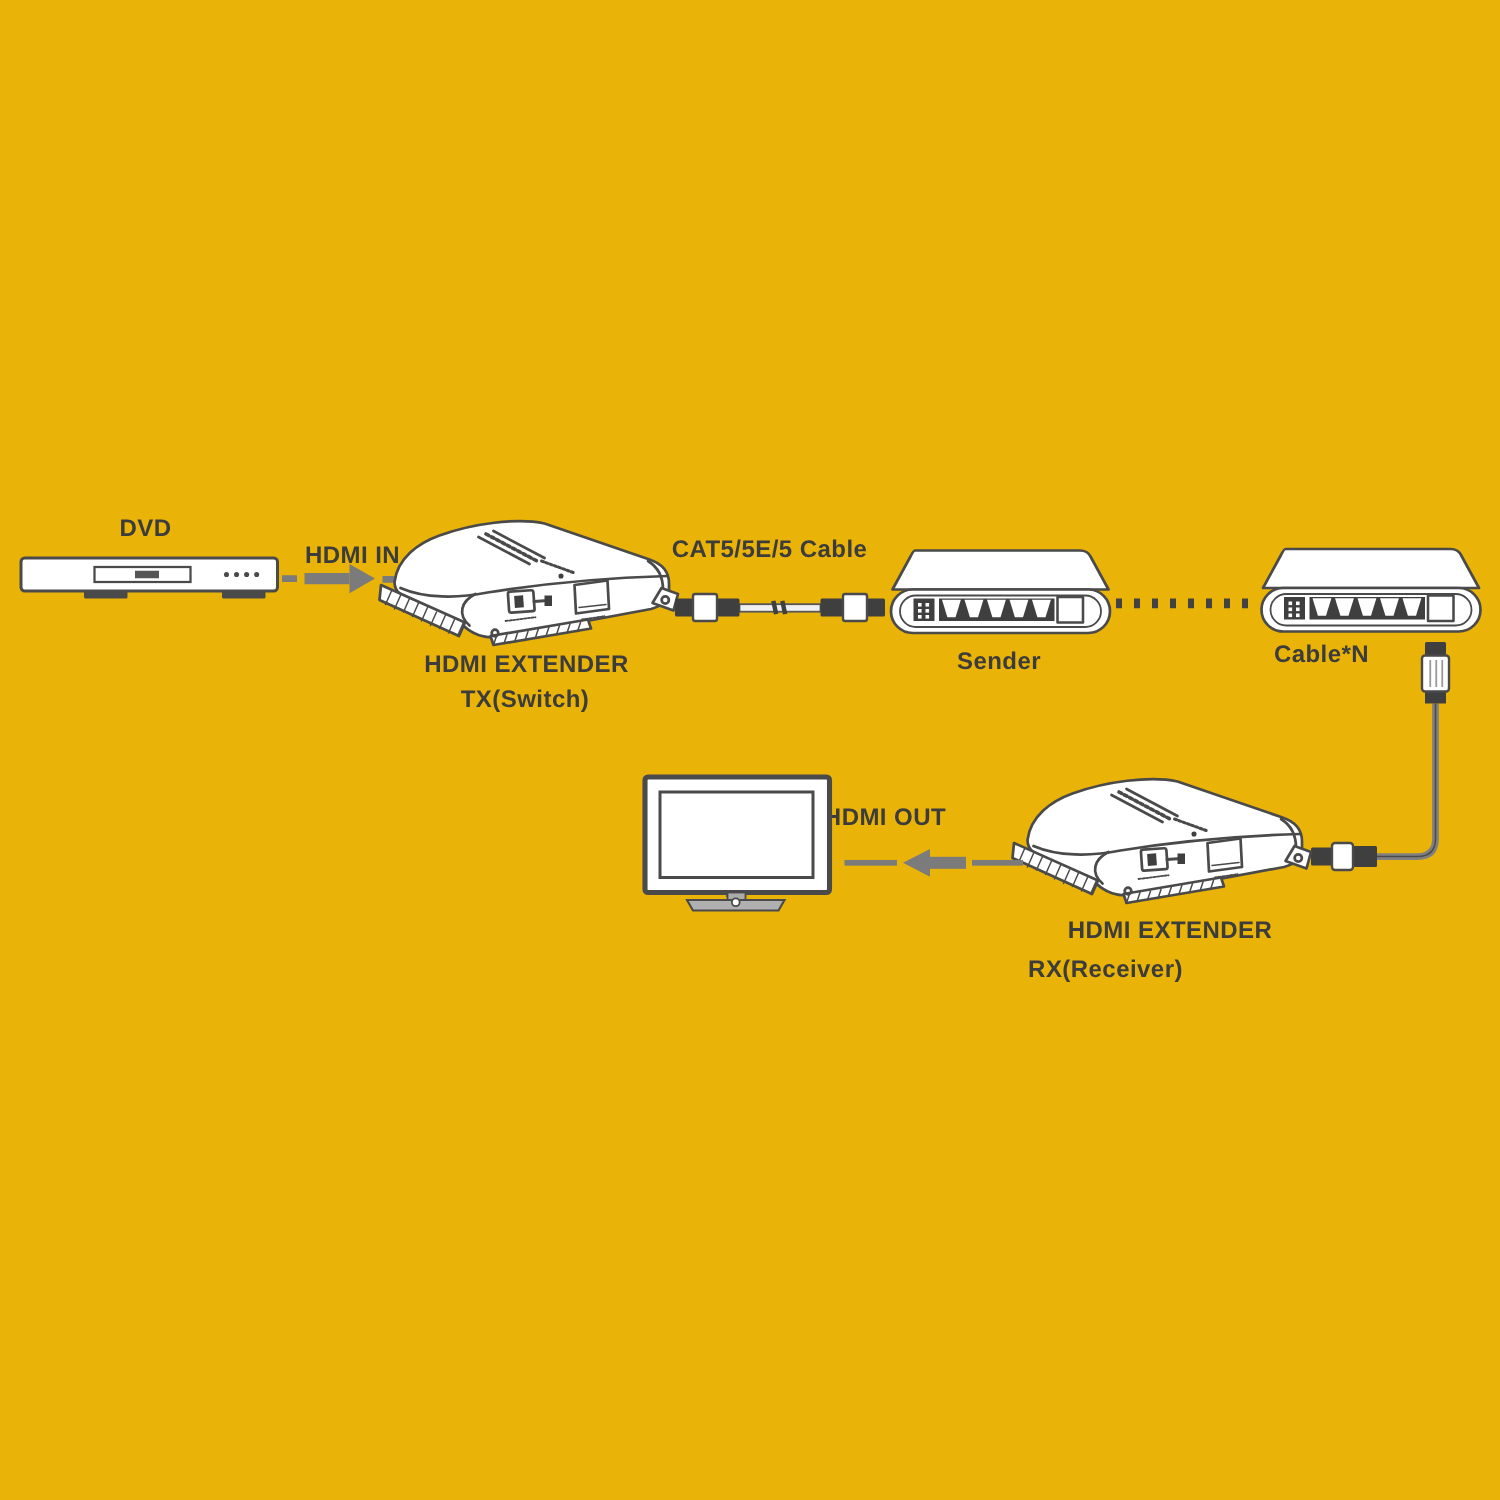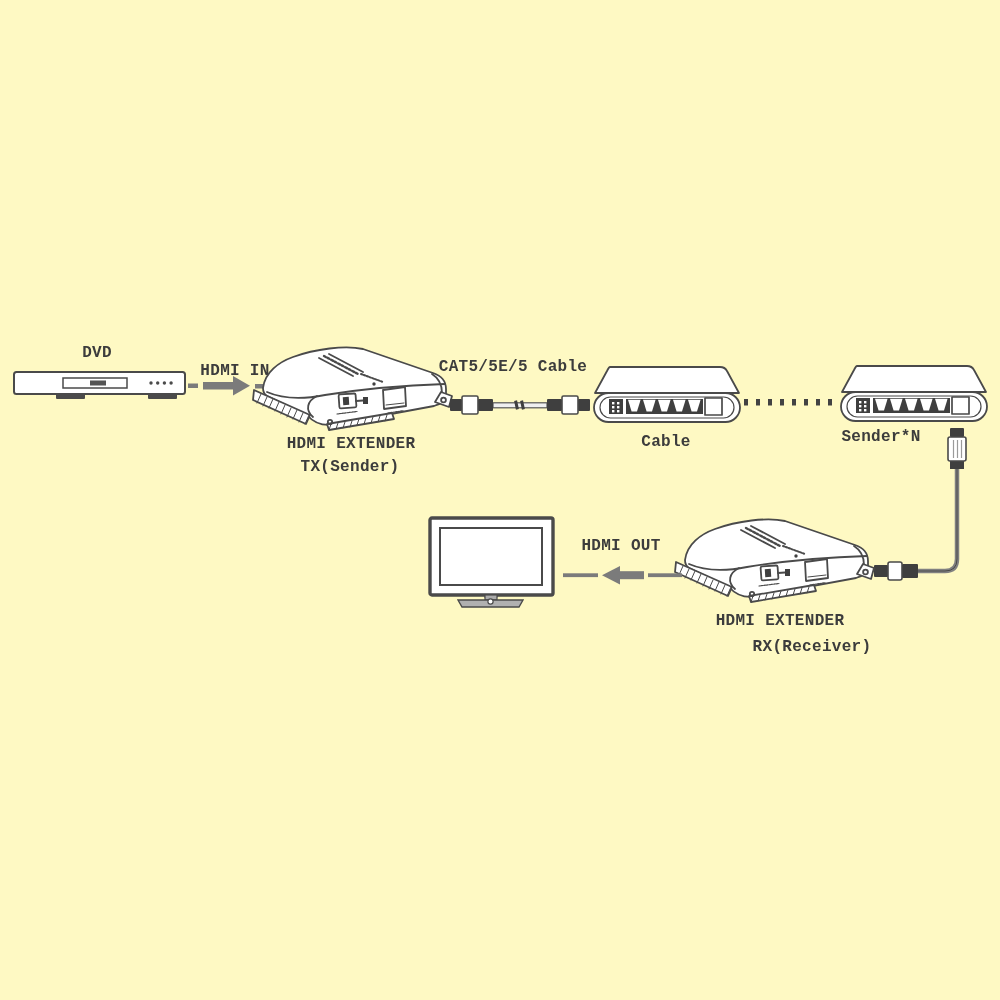--- a/index.html
+++ b/index.html
@@ -1,18 +1,18 @@
 <!DOCTYPE html>
 <html><head>
 <meta charset="utf-8">
 <style>
   html,body{margin:0;padding:0;background:#fff;}
   #canvas{
-    position:relative;width:1000px;height:1000px;background:#fef9c3;overflow:hidden;
-    font-family:Liberation Mono, monospace;
+    position:relative;width:1000px;height:1000px;background:#eab308;overflow:hidden;
+    font-family:Liberation Sans, sans-serif;
   }
   .lbl{
     position:absolute;transform:translate(-50%,-50%);
     font-weight:700;font-size:16px;color:#3c3c3c;letter-spacing:.3px;white-space:nowrap;
   }
   .art{position:absolute;}
   svg{display:block;overflow:visible;}
 </style>
 </head>
 <body>
@@ -78,27 +78,27 @@
           <polygon points="95,33.8 107.6,33.8 104,45.5 98.6,45.5"></polygon>
         </g>
         <rect x="112" y="32" width="17" height="17" fill="#ffffff" stroke-width="1.7"></rect>
       </g>
     </defs>
   </svg>
 
   <div class="lbl" style="left:97px;top:353px">DVD</div>
   <div class="lbl" style="left:235px;top:371px">HDMI IN</div>
   <div class="lbl" style="left:351px;top:444px">HDMI EXTENDER</div>
-  <div class="lbl" style="left:350px;top:467px">TX(Sender)</div>
+  <div class="lbl" style="left:350px;top:467px">TX(Switch)</div>
   <div class="lbl" style="left:513px;top:367px">CAT5/5E/5 Cable</div>
-  <div class="lbl" style="left:666px;top:442px">Cable</div>
-  <div class="lbl" style="left:881px;top:437px">Sender*N</div>
+  <div class="lbl" style="left:666px;top:442px">Sender</div>
+  <div class="lbl" style="left:881px;top:437px">Cable*N</div>
   <div class="lbl" style="left:780px;top:621px">HDMI EXTENDER</div>
-  <div class="lbl" style="left:812px;top:647px">RX(Receiver)</div>
-  <div class="lbl" style="left:621px;top:546px">HDMI OUT</div>
+  <div class="lbl" style="left:737px;top:647px">RX(Receiver)</div>
+  <div class="lbl" style="left:590px;top:546px">HDMI OUT</div>
   <div class="lbl" style="left:491px;top:594px">TV</div>
 
   <div class="art" style="left:13px;top:371px">
     <svg width="178" height="32" viewBox="0 0 178 32">
       <g stroke="#4a4a4a" fill="#ffffff" stroke-width="2">
         <rect x="1" y="1" width="171" height="22" rx="2.5"></rect>
         <rect x="50" y="7" width="64" height="10" stroke-width="1.5"></rect>
       </g>
       <rect x="77" y="9.5" width="16" height="5" fill="#555"></rect>
       <g fill="#4a4a4a">

